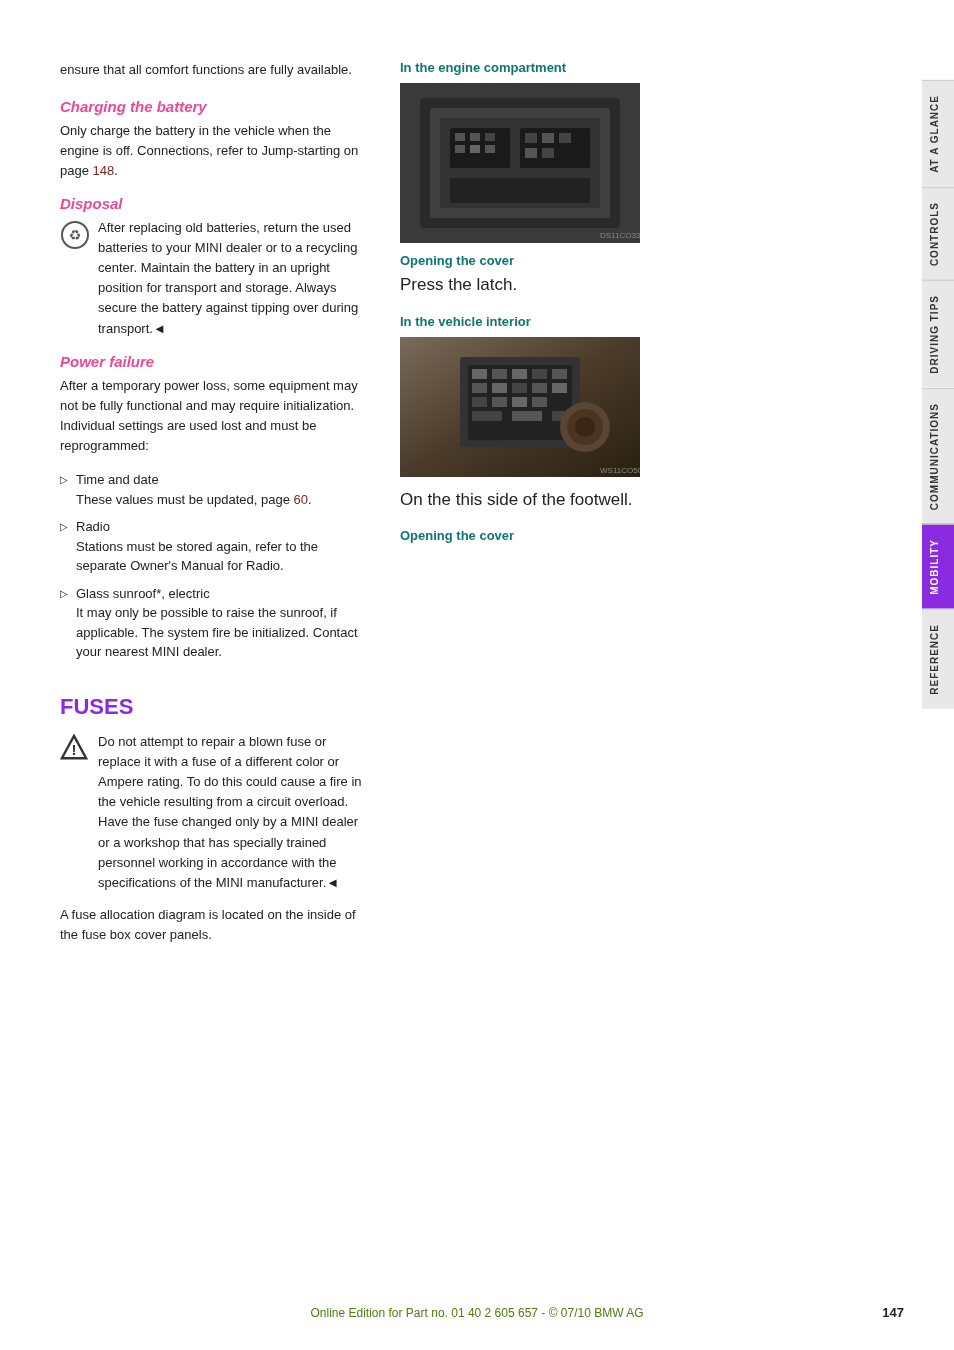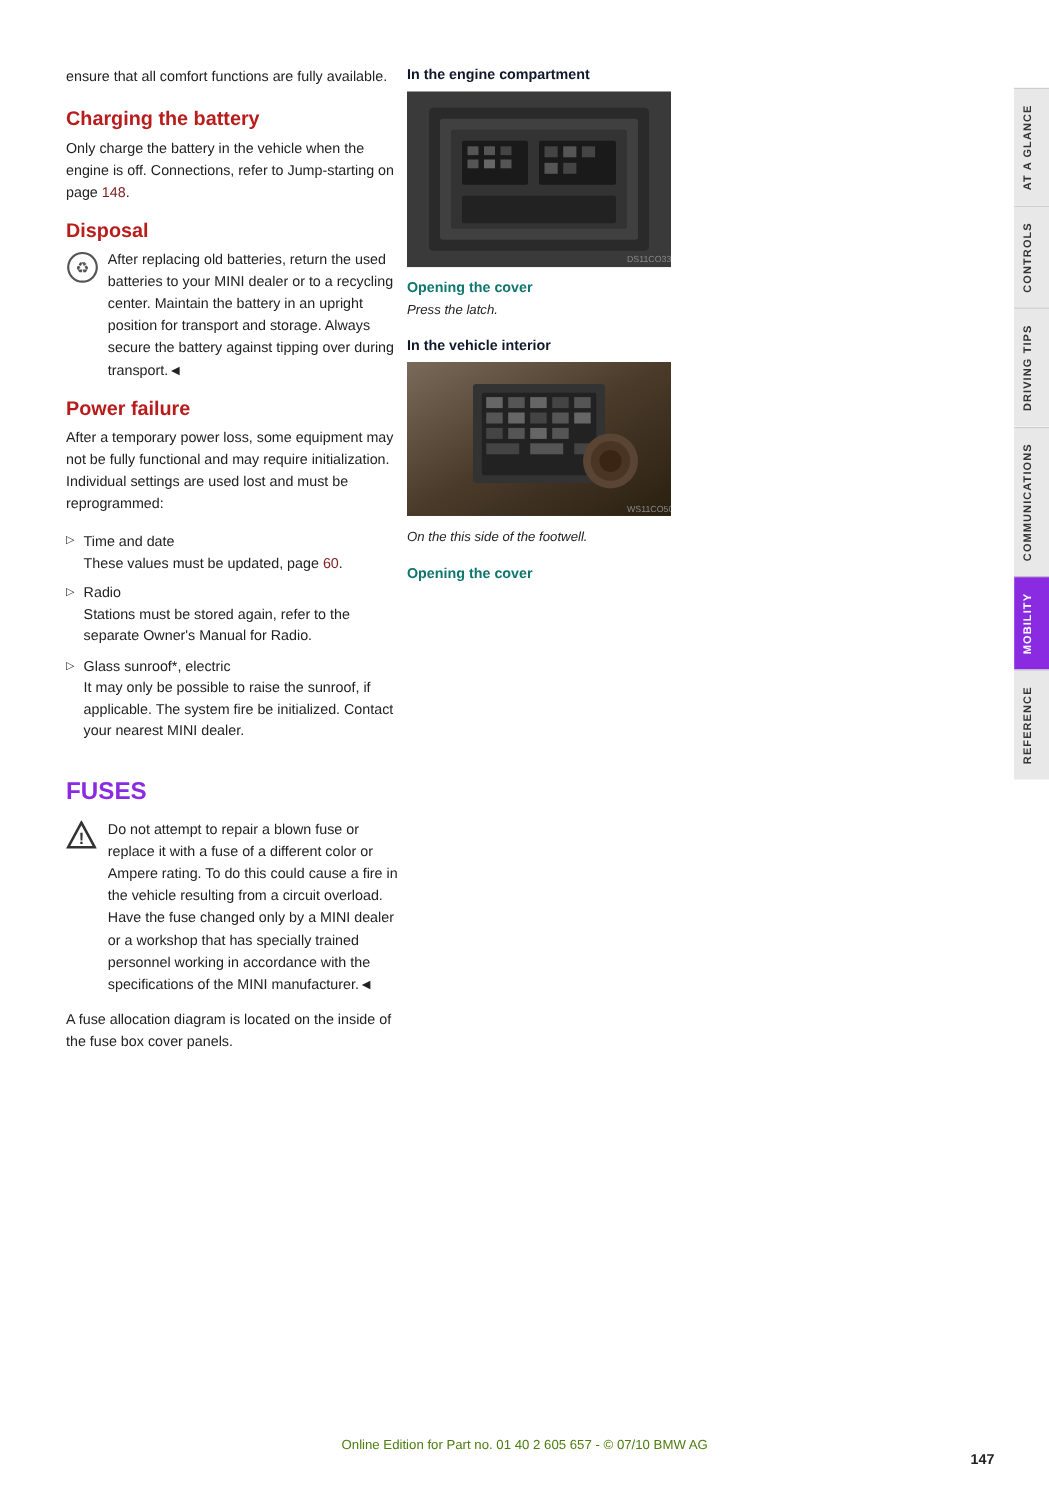--- a/index.html
+++ b/index.html
@@ -49,44 +49,46 @@
     .sidebar-tab.active {
       background: #8a2be2;
       color: #fff;
     }
 
     
     .main-content {
       display: flex;
       margin-left: 60px;
       margin-right: 40px;
+      gap: 30px;
     }
 
     
     .left-column {
       width: 310px;
       flex-shrink: 0;
     }
 
     
     .right-column {
       flex: 1;
     }
 
     .intro-text {
       font-size: 13px;
       line-height: 1.5;
       margin-bottom: 18px;
     }
 
     .section-heading {
-      color: #b91c1c;
-      font-size: 18px;
+      color: #ec4899;
+      font-size: 15px;
       font-weight: bold;
       margin-bottom: 6px;
+      font-style: italic;
     }
 
     .section-text {
       font-size: 13px;
       line-height: 1.55;
       margin-bottom: 14px;
     }
 
     .section-text a, .link-text {
       color: #7f1d1d;
@@ -172,54 +174,53 @@
       height: 28px;
     }
 
     .warning-text {
       font-size: 13px;
       line-height: 1.55;
     }
 
     
     .right-heading {
-      color: #0f172a;
+      color: #0f766e;
       font-size: 13px;
       font-weight: bold;
       margin-bottom: 8px;
     }
 
     .right-subheading {
       color: #0f766e;
       font-size: 13px;
       font-weight: bold;
       margin-bottom: 4px;
     }
 
     .right-section-text {
-      font-size: 12px;
+      font-size: 17px;
       line-height: 1.5;
       margin-bottom: 16px;
-      font-style: italic;
     }
 
     
     .page-footer {
       position: absolute;
       bottom: 30px;
       left: 0;
       right: 0;
       text-align: center;
       font-size: 12px;
       color: #4d7c0f;
     }
 
     .page-number {
       position: absolute;
-      bottom: 16px;
+      bottom: 30px;
       right: 50px;
       font-size: 13px;
       font-weight: bold;
     }
 
     
     .fuse-box-svg {
       width: 240px;
       height: 160px;
       display: block;

